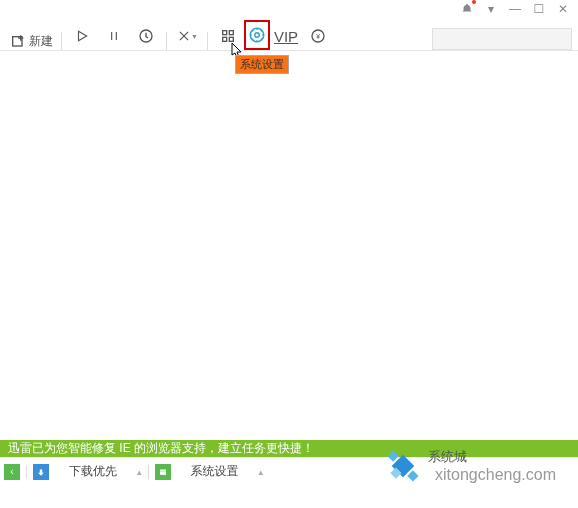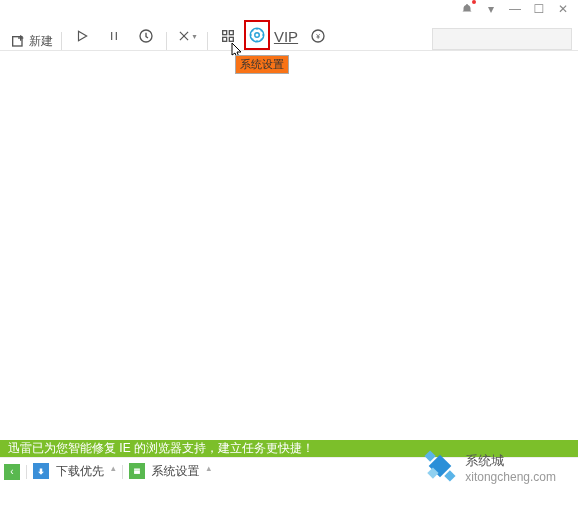--- a/index.html
+++ b/index.html
@@ -16,24 +16,24 @@
 .highlight svg { color: #2aa3d8; }
 .tooltip { position: absolute; left: 217px; top: 55px; background: #f97316; border: 1px solid #aaa; padding: 1px 4px; font-size: 11px; color: #333; margin-left: 18px; }
 .cursor { position: absolute; left: 226px; top: 42px; pointer-events: none; }
 .searchbox { margin-left: auto; display: flex; align-items: center; background: #f4f4f4; border: 1px solid #e0e0e0; width: 140px; height: 22px; }
 .searchbox input { border: none; background: transparent; flex: 1; padding: 0 4px; font-size: 12px; outline: none; }
 .content { height: 389px; }
 .banner { background: #7cbf2a; color: #fff; font-size: 12px; padding: 0 8px; }
 .bottombar { height: 28px; display: flex; align-items: center; padding: 0 4px; gap: 6px; border-top: 1px solid #eee; }
 .sqbtn { width: 16px; height: 16px; background: #59b84f; color:#fff; display:flex; align-items:center; justify-content:center; font-size:10px; }
 .sqbtn.blue { background: #3a8fd8; }
-.bitem { display:flex; gap:7px; color:#444; }
+.bitem { display:flex; align-items:center; gap:20px; color:#444; }
 .watermark { position: absolute; right: 22px; bottom: 24px; display:flex; align-items:flex-end; gap:0; }
 .wm-text { color:#555; font-size:13px; }
-.wm-sub { color:#999; font-size:12px; }
+.wm-sub { color:#999; font-size:16px;margin-left:7px; }
 svg { display:block; }
 </style>
 </head>
 <body>
 
 <div class="titlebar">
   <div class="ctrl notif">
     <svg width="12" height="12" viewBox="0 0 24 24" fill="currentColor">
         <path d="M12 2a2 2 0 012 2c3 .9 5 3.6 5 7v4l2 2H3l2-2v-4c0-3.4 2-6.1 5-7a2 2 0 012-2z"></path>
       </svg>

